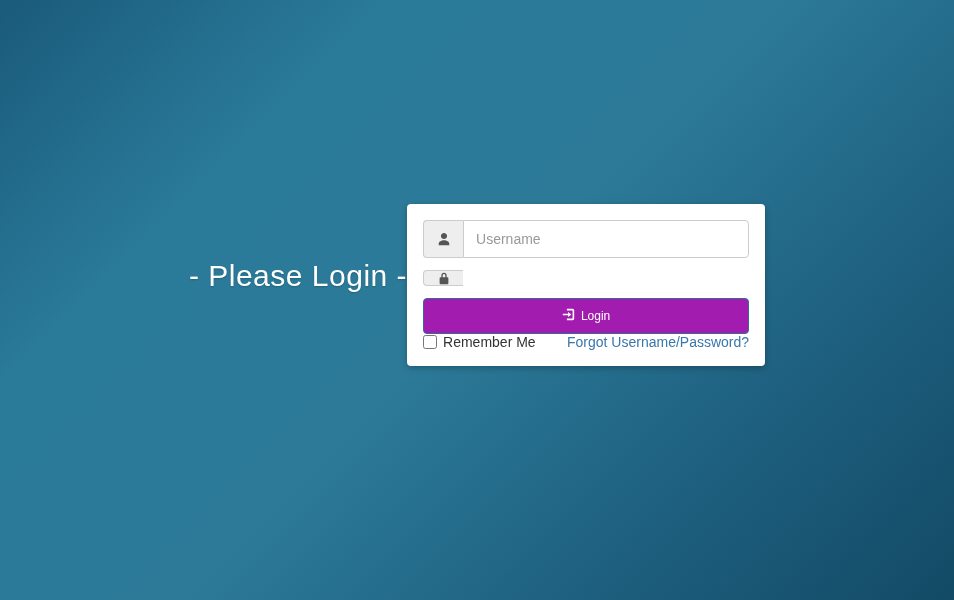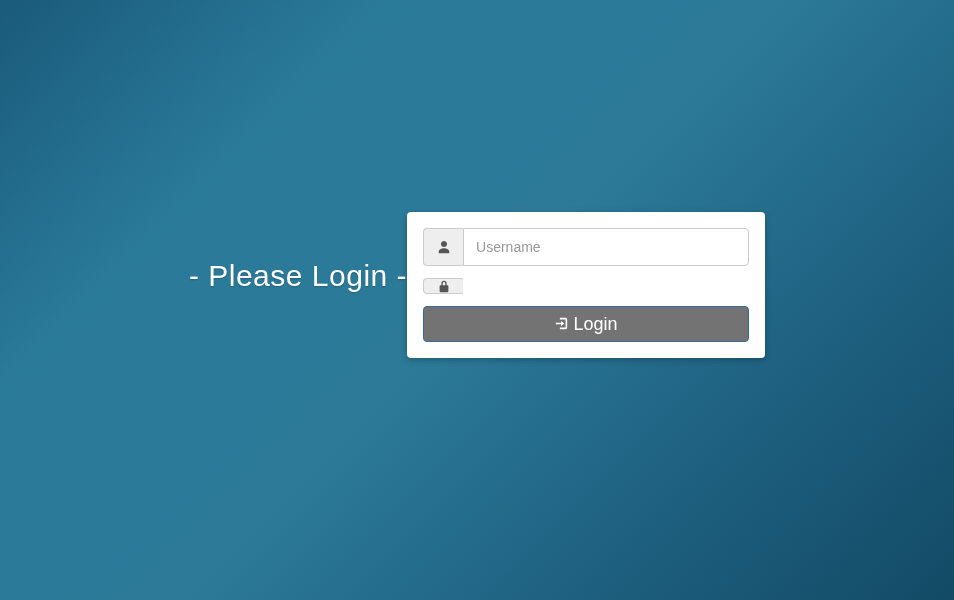--- a/index.html
+++ b/index.html
@@ -78,24 +78,24 @@
       border: 1px solid #cccccc;
       border-radius: 0 4px 4px 0;
       outline: none;
     }
     .input-field::placeholder {
       color: #999999;
     }
     .btn-login {
       width: 100%;
       height: 36px;
-      background: #737373;
+      background: #a21caf;
       border: 1px solid #336a99;
       color: #ffffff;
-      font-size: 18px;
+      font-size: 12px;
       border-radius: 4px;
       cursor: pointer;
       display: flex;
       align-items: center;
       justify-content: center;
       gap: 6px;
     }
     .bottom-row {
       display: flex;
       align-items: center;
@@ -155,15 +155,22 @@
 
     <button class="btn-login">
       <span>
         <svg class="icon-svg-white" viewBox="0 0 16 16">
             <path d="M6 1h7a2 2 0 0 1 2 2v10a2 2 0 0 1-2 2H6v-2h7V3H6V1zm1.5 4l4 3-4 3V9H1V7h6.5V5z"></path>
           </svg>
       </span>
       <span>Login</span>
     </button>
 
+    <div class="bottom-row">
+      <label class="remember-wrap">
+        <input type="checkbox" style="">
+        <span>Remember Me</span>
+      </label>
+      <a class="forgot-link">Forgot Username/Password?</a>
+    </div>
 
   </div>
 </div>
 
 </body></html>

